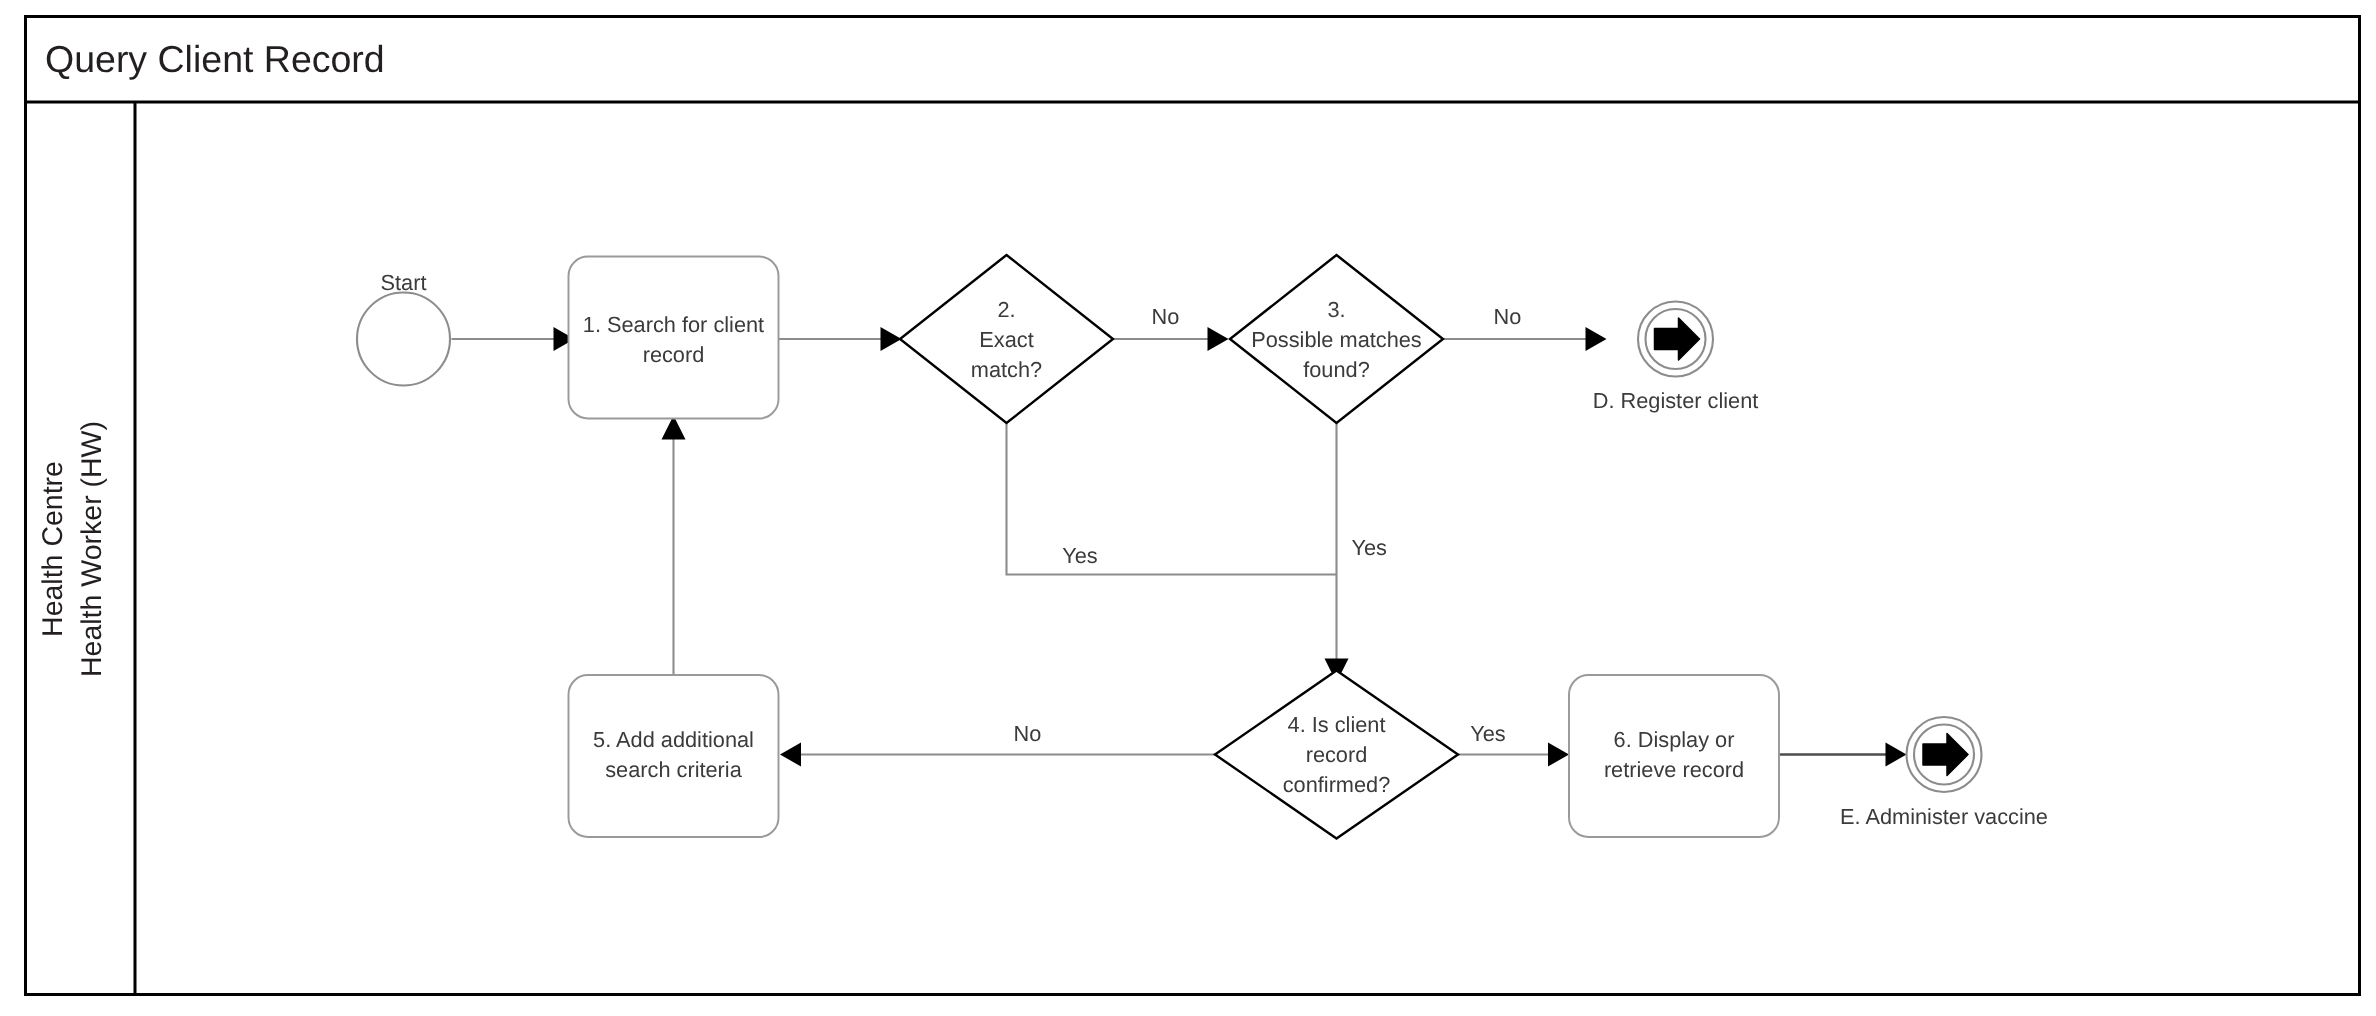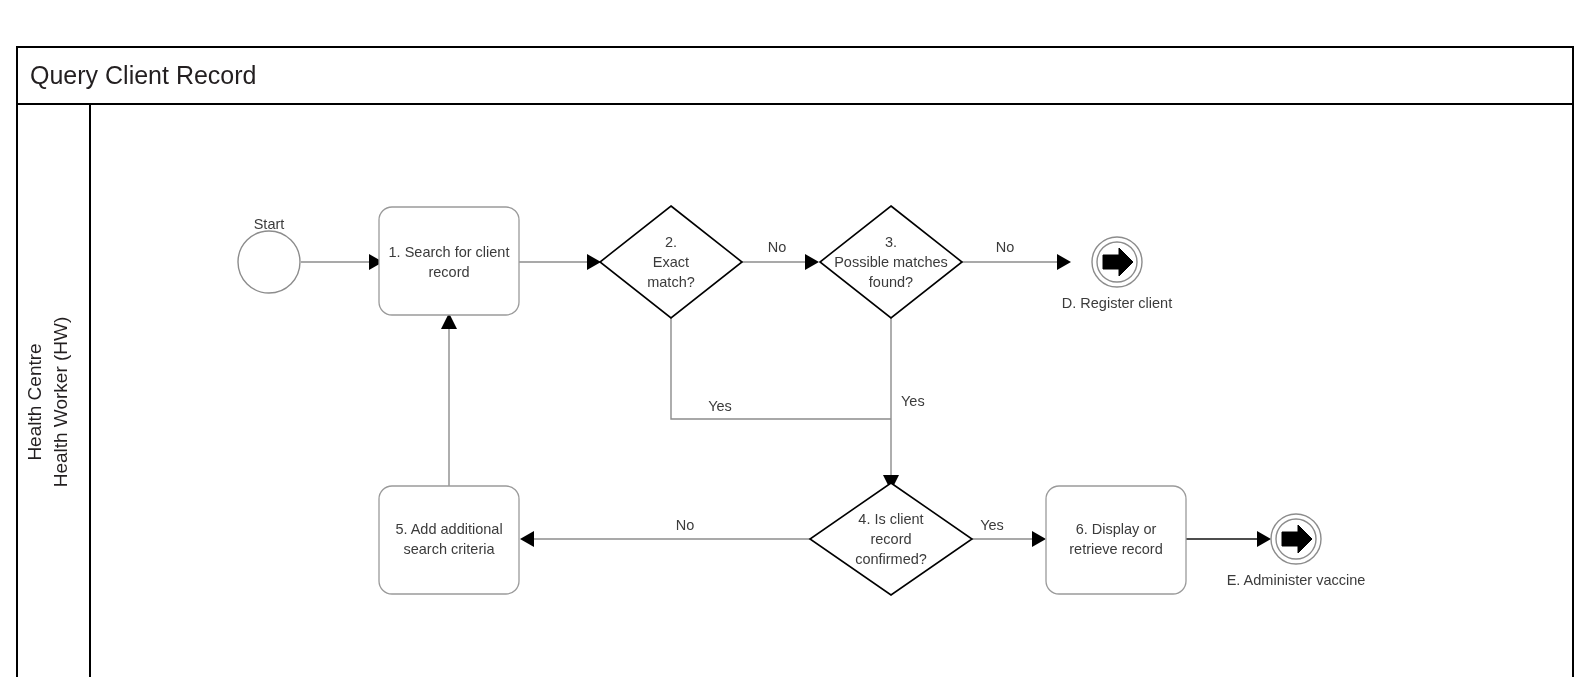--- a/index.html
+++ b/index.html
@@ -12,21 +12,20 @@
     height: 677px;
     font-family: "Liberation Sans", sans-serif;
     overflow: hidden;
   }
   #pool {
     position: absolute;
     left: 0;
     top: 0;
     width: 1584px;
     height: 566px;
-    margin-top: 36px;
   }
   svg { display: block; }
   .pool-frame {
     fill: #ffffff;
     stroke: #000000;
     stroke-width: 2;
   }
   .pool-divider {
     stroke: #000000;
     stroke-width: 2;

